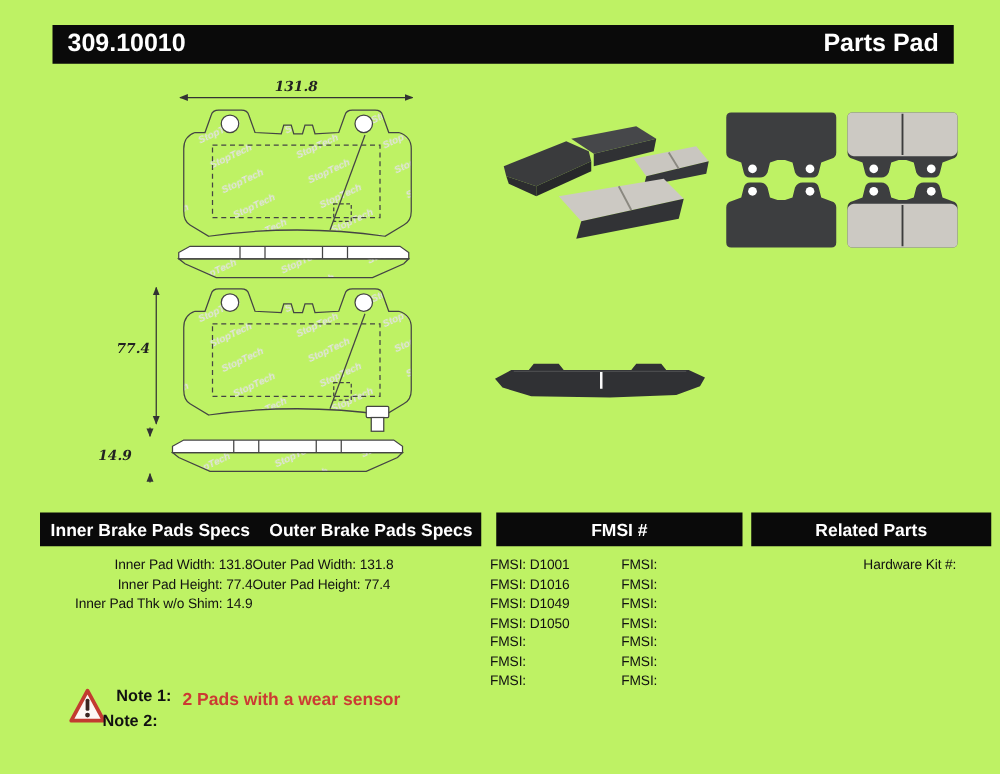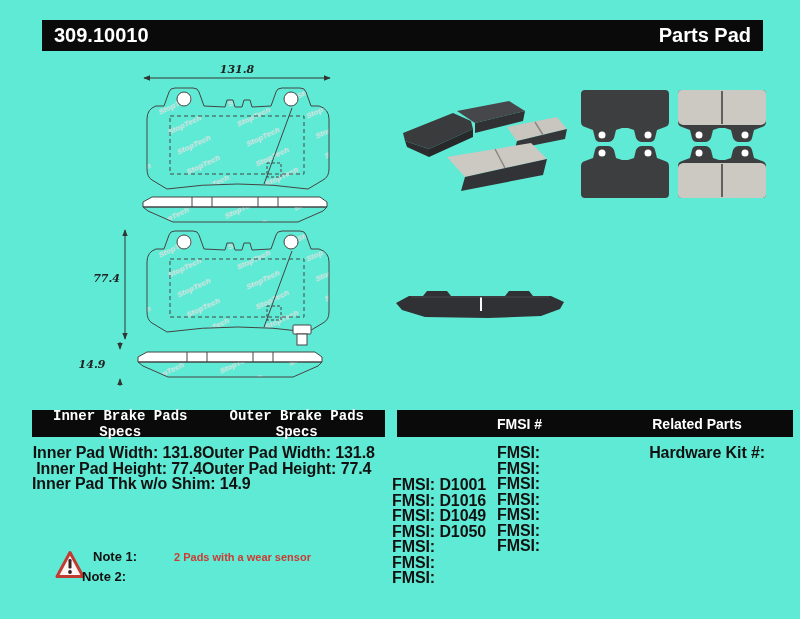--- a/index.html
+++ b/index.html
@@ -1,50 +1,50 @@
 <!DOCTYPE html>
 <html><head>
 <meta charset="utf-8">
 <style>
   html,body { margin:0; padding:0; background:#ffffff; }
   .page {
-    position:relative; width:800px; height:619px; background:#5eead4;
+    position:relative; width:800px; height:619px; background:#bef264;
     font-family:"Liberation Sans", sans-serif; overflow:hidden;
   }
   
   .topbar {
     position:absolute; left:42px; top:20px; width:721px; height:31px;
     background:#0a0a0a; color:#ffffff; display:flex; justify-content:space-between;
     align-items:center; padding:0 12px; box-sizing:border-box;
     font-size:20px; font-weight:bold;
   }
   
   .thead {
     position:absolute; top:410px; height:27px; background:#0a0a0a; color:#ffffff;
     display:flex; align-items:center; font-size:14px; font-weight:bold;
   }
   #th-specs   { left:32px;  width:353px; }
-  #th-specs span { flex:1; text-align:center;font-family:Liberation Mono, monospace; }
-  #th-fmsi    { left:397px; width:197px; justify-content:center;padding-left:24px; }
+  #th-specs span { flex:1; text-align:center; }
+  #th-fmsi    { left:397px; width:197px; justify-content:center; }
   #th-related { left:601px; width:192px; justify-content:center; }
 
   
-  .col { position:absolute; top:445px; font-size:16px; font-weight:bold; color:#111; letter-spacing:-0.1px; }
+  .col { position:absolute; top:445px; font-size:11px; font-weight:normal; color:#111; letter-spacing:-0.1px; }
   .col div { height:15.5px; line-height:15.5px; white-space:nowrap; }
   #col-inner   { left:32px;  width:170px; text-align:right; }
   #col-outer   { left:202px; width:170px; text-align:left; }
-  #col-fmsi1   { left:392px; width:100px; text-align:left;margin-top:32px; }
+  #col-fmsi1   { left:392px; width:100px; text-align:left; }
   #col-fmsi2   { left:497px; width:100px; text-align:left; }
   #col-related { left:605px; width:160px; text-align:right; }
 
   
   .note-label { position:absolute; font-size:13px; font-weight:bold; color:#111; white-space:nowrap; }
   #note1-label { left:93px;  top:549px; }
-  #note1-text  { position:absolute; left:146px; top:551px; font-size:11px; font-weight:bold;
-                 color:#cc3b33; white-space:nowrap;margin-left:28px; }
+  #note1-text  { position:absolute; left:146px; top:551px; font-size:14px; font-weight:bold;
+                 color:#cc3b33; white-space:nowrap; }
   #note2-label { left:82px;  top:569px; }
 
   
   #drawing { position:absolute; left:40px;  top:58px; }
   #photoA  { position:absolute; left:395px; top:85px; }
   #photoB  { position:absolute; left:578px; top:85px; }
   #photoC  { position:absolute; left:393px; top:283px; }
   #warn    { position:absolute; left:55px;  top:549px; }
 
   .dim { font-family:"DejaVu Serif", serif; font-style:italic; font-weight:bold; font-size:11px; fill:#222; }

